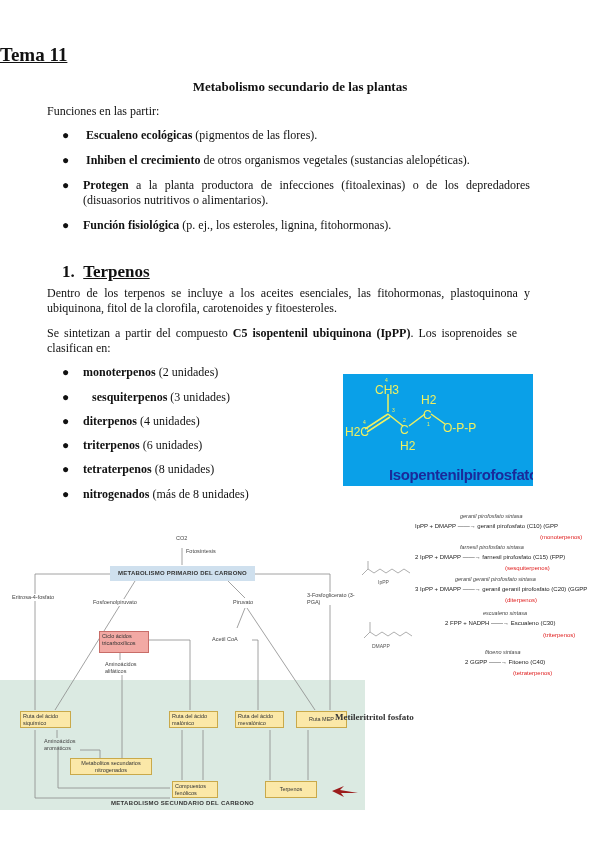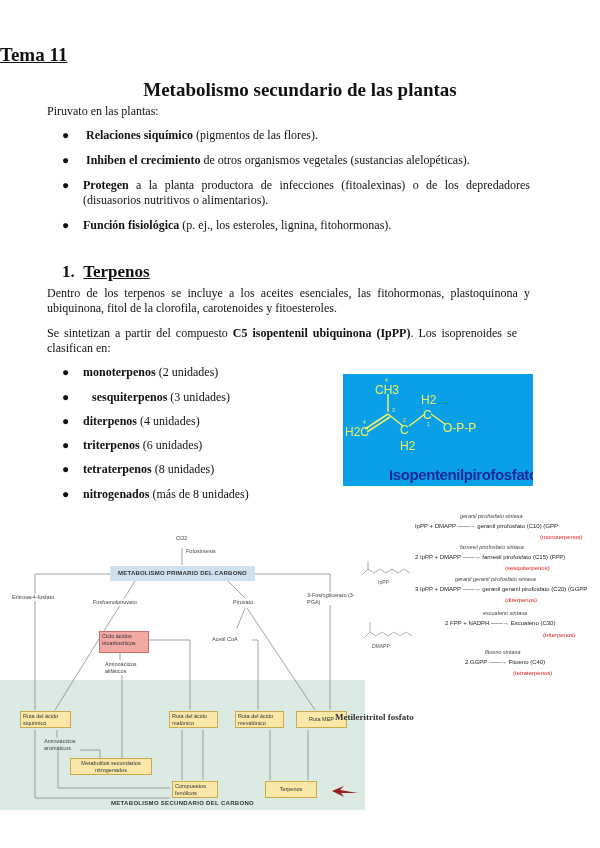--- a/index.html
+++ b/index.html
@@ -1,20 +1,20 @@
 <!DOCTYPE html>
 <html><head>
 <meta charset="utf-8">
 <style>
   html, body { margin: 0; padding: 0; background: #ffffff; }
   body { width: 600px; height: 848px; position: relative; overflow: hidden;
          font-family: "Liberation Serif", "DejaVu Serif", serif; color: #111; }
   .abs { position: absolute; }
   .title { left: 0; width: 600px; top: 44px; font-size: 19px; font-weight: bold; text-decoration: underline; }
-  .subtitle { left: 0; width: 600px; top: 79px; text-align: center; font-size: 19px; font-weight: bold; }
+  .subtitle { left: 0; width: 600px; top: 79px; text-align: center; font-size: 13px; font-weight: bold; }
   .p { font-size: 12px; line-height: 15px; }
   .bul { font-size: 12px; line-height: 15px; }
   .dot { position: absolute; left: 62px; font-size: 12px; }
   b { font-weight: bold; }
   .h1 { left: 62px; top: 262px; font-size: 17px; font-weight: bold; }
   .h1 .u { text-decoration: underline; }
   .just { text-align: justify; text-align-last: left; }
 
   
   .ippp { left: 343px; top: 374px; width: 190px; height: 112px; background: #0aa0e8; overflow: hidden; }
@@ -37,25 +37,25 @@
   .rx .cls { position: absolute; font-size: 6px; color: #e02020; white-space: nowrap; }
   .mol { position: absolute; font-family: "Liberation Sans", sans-serif; font-size: 5px; color: #555; }
   .meti { left: 335px; top: 712px; font-size: 9px; font-weight: bold; color: #333; font-family: "Liberation Serif", serif; }
 </style>
 </head>
 <body>
 
 <div class="abs title">Tema 11</div>
 <div class="abs subtitle">Metabolismo secundario de las plantas</div>
 
-<div class="abs p" style="left:47px; top:104px;">Piruvato en las plantas:</div>
+<div class="abs p" style="left:47px; top:104px;">Funciones en las partir:</div>
 
 <span class="dot" style="top:128px;">●</span>
 <div class="abs bul" style="left:86px; top:128px;">
-  <b>Relaciones siquímico</b><span> (pigmentos de las flores).</span>
+  <b>Escualeno ecológicas</b><span> (pigmentos de las flores).</span>
 </div>
 <span class="dot" style="top:153px;">●</span>
 <div class="abs bul" style="left:86px; top:153px;">
   <b>Inhiben el crecimiento</b><span> de otros organismos vegetales (sustancias alelopéticas).</span>
 </div>
 <span class="dot" style="top:178px;">●</span>
 <div class="abs bul just" style="left:83px; top:178px; width:447px;">
   <b>Protegen</b><span> a la planta productora de infecciones (fitoalexinas) o de los depredadores (disuasorios nutritivos o alimentarios).</span>
 </div>
 <span class="dot" style="top:218px;">●</span>

